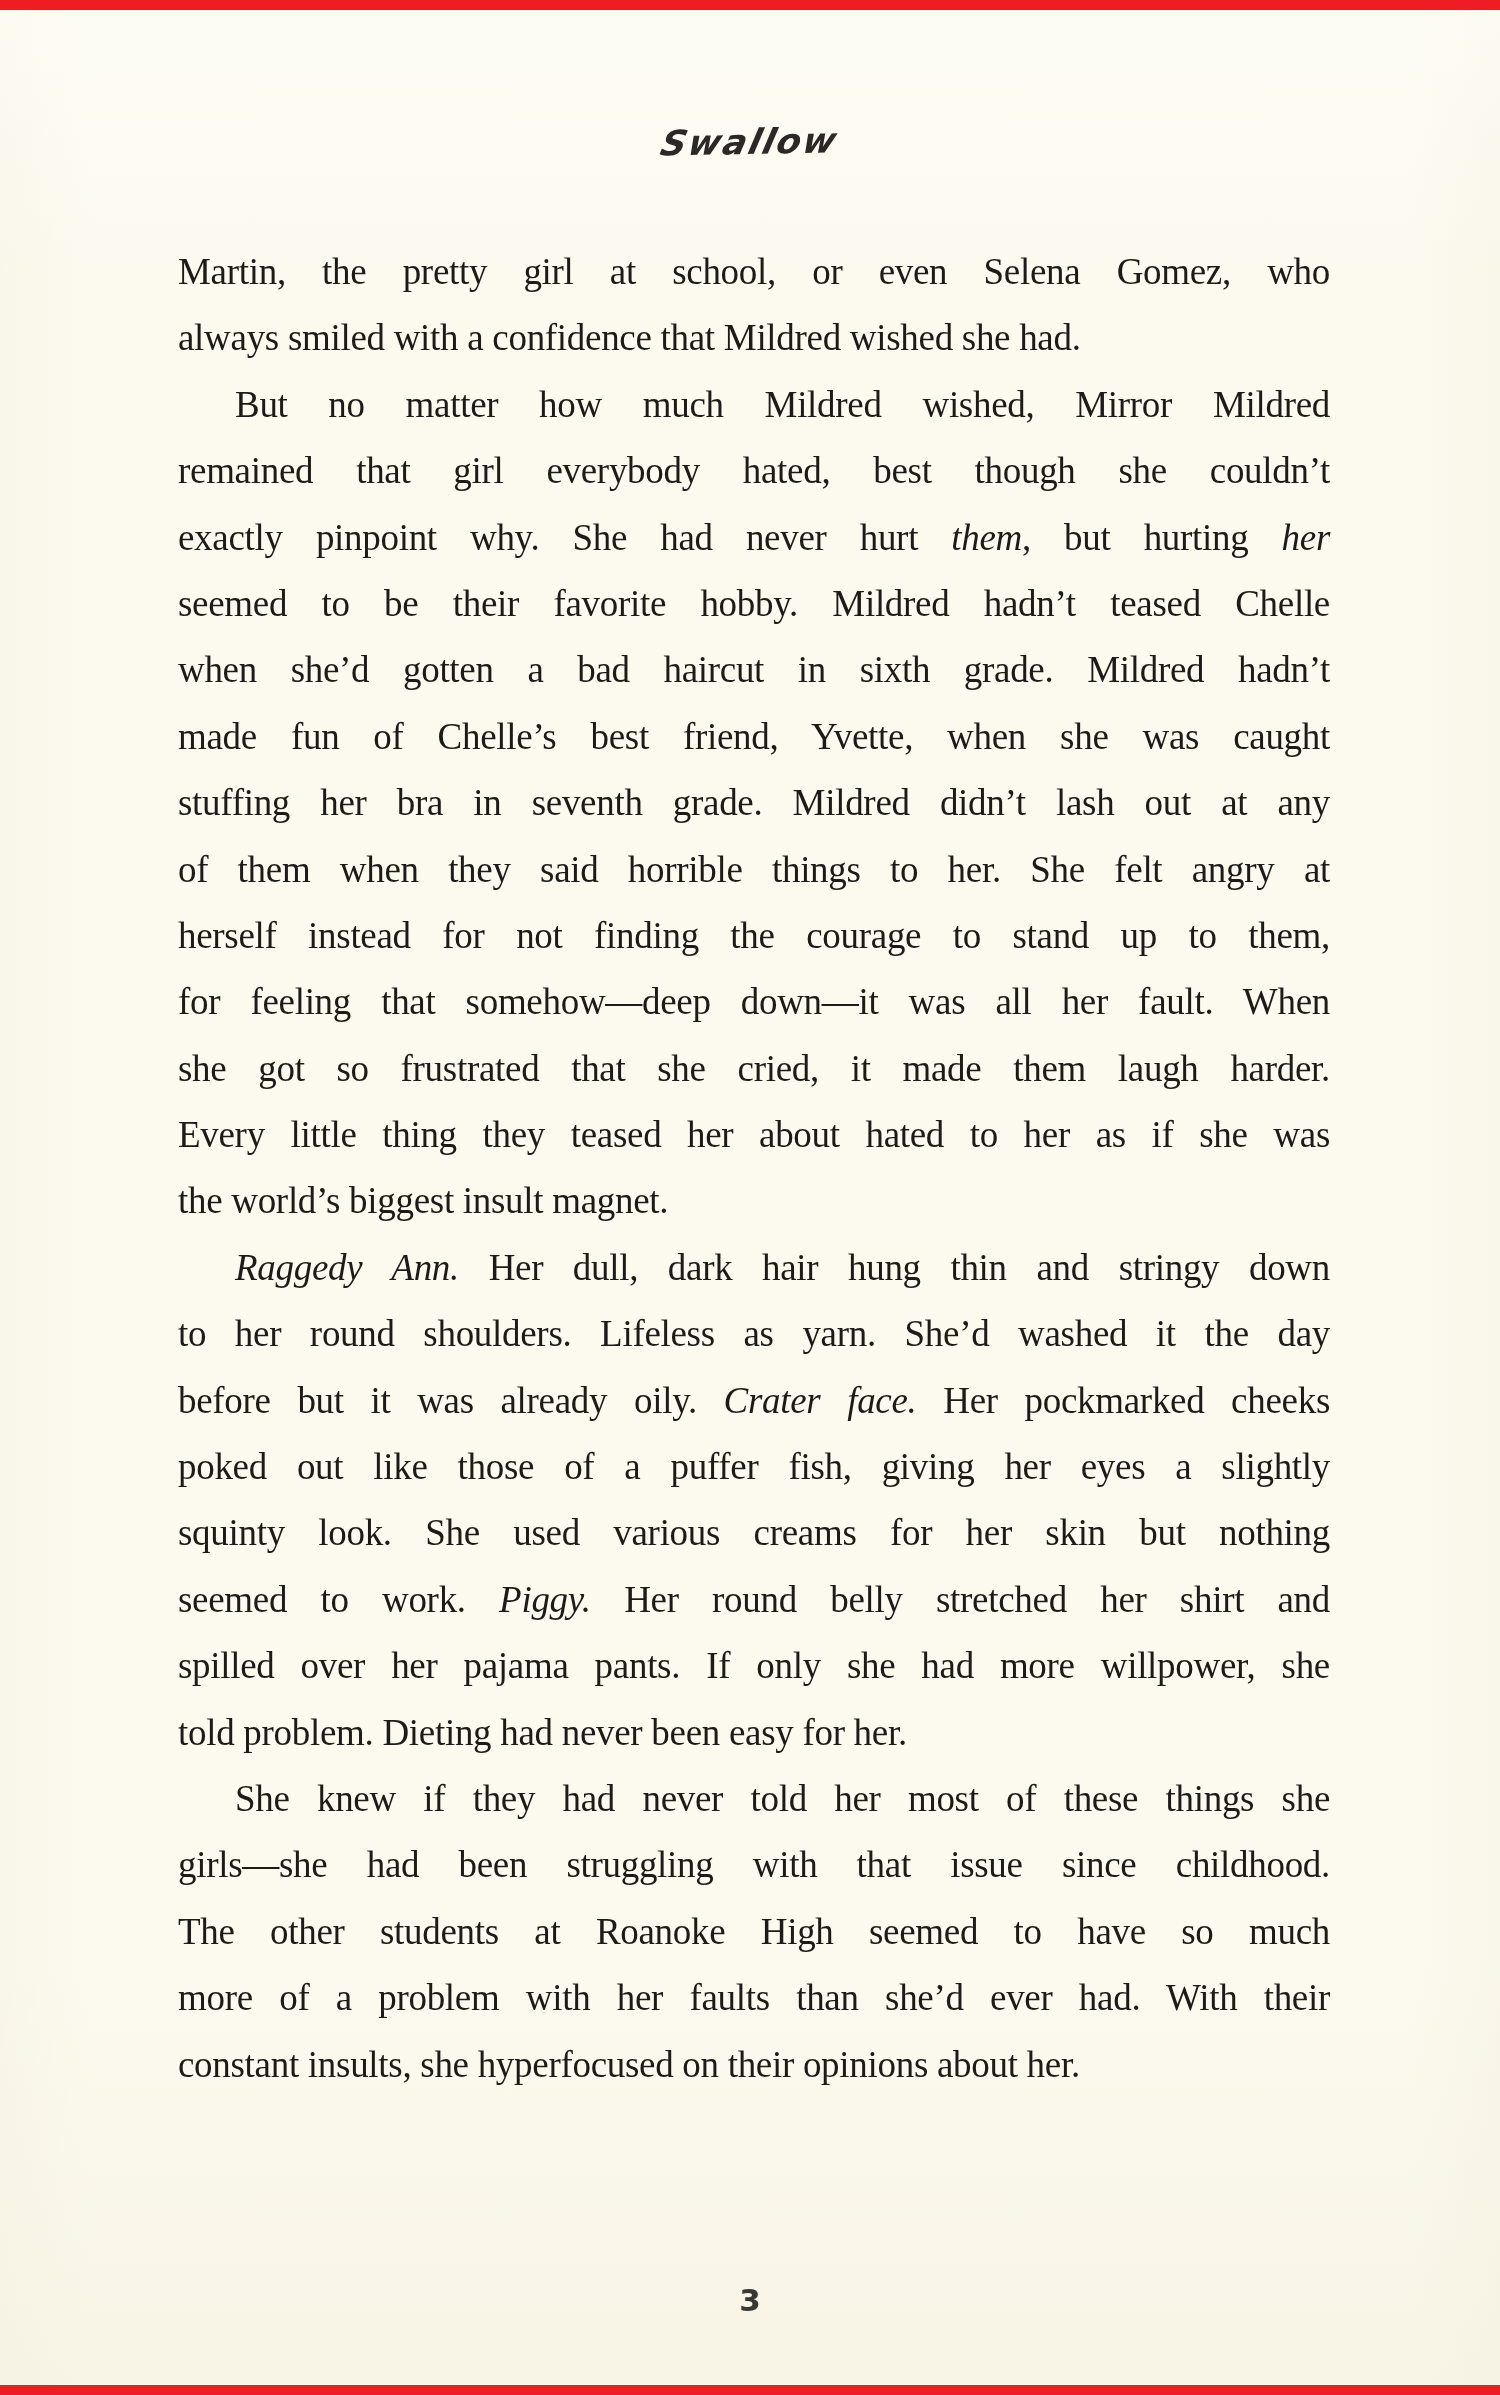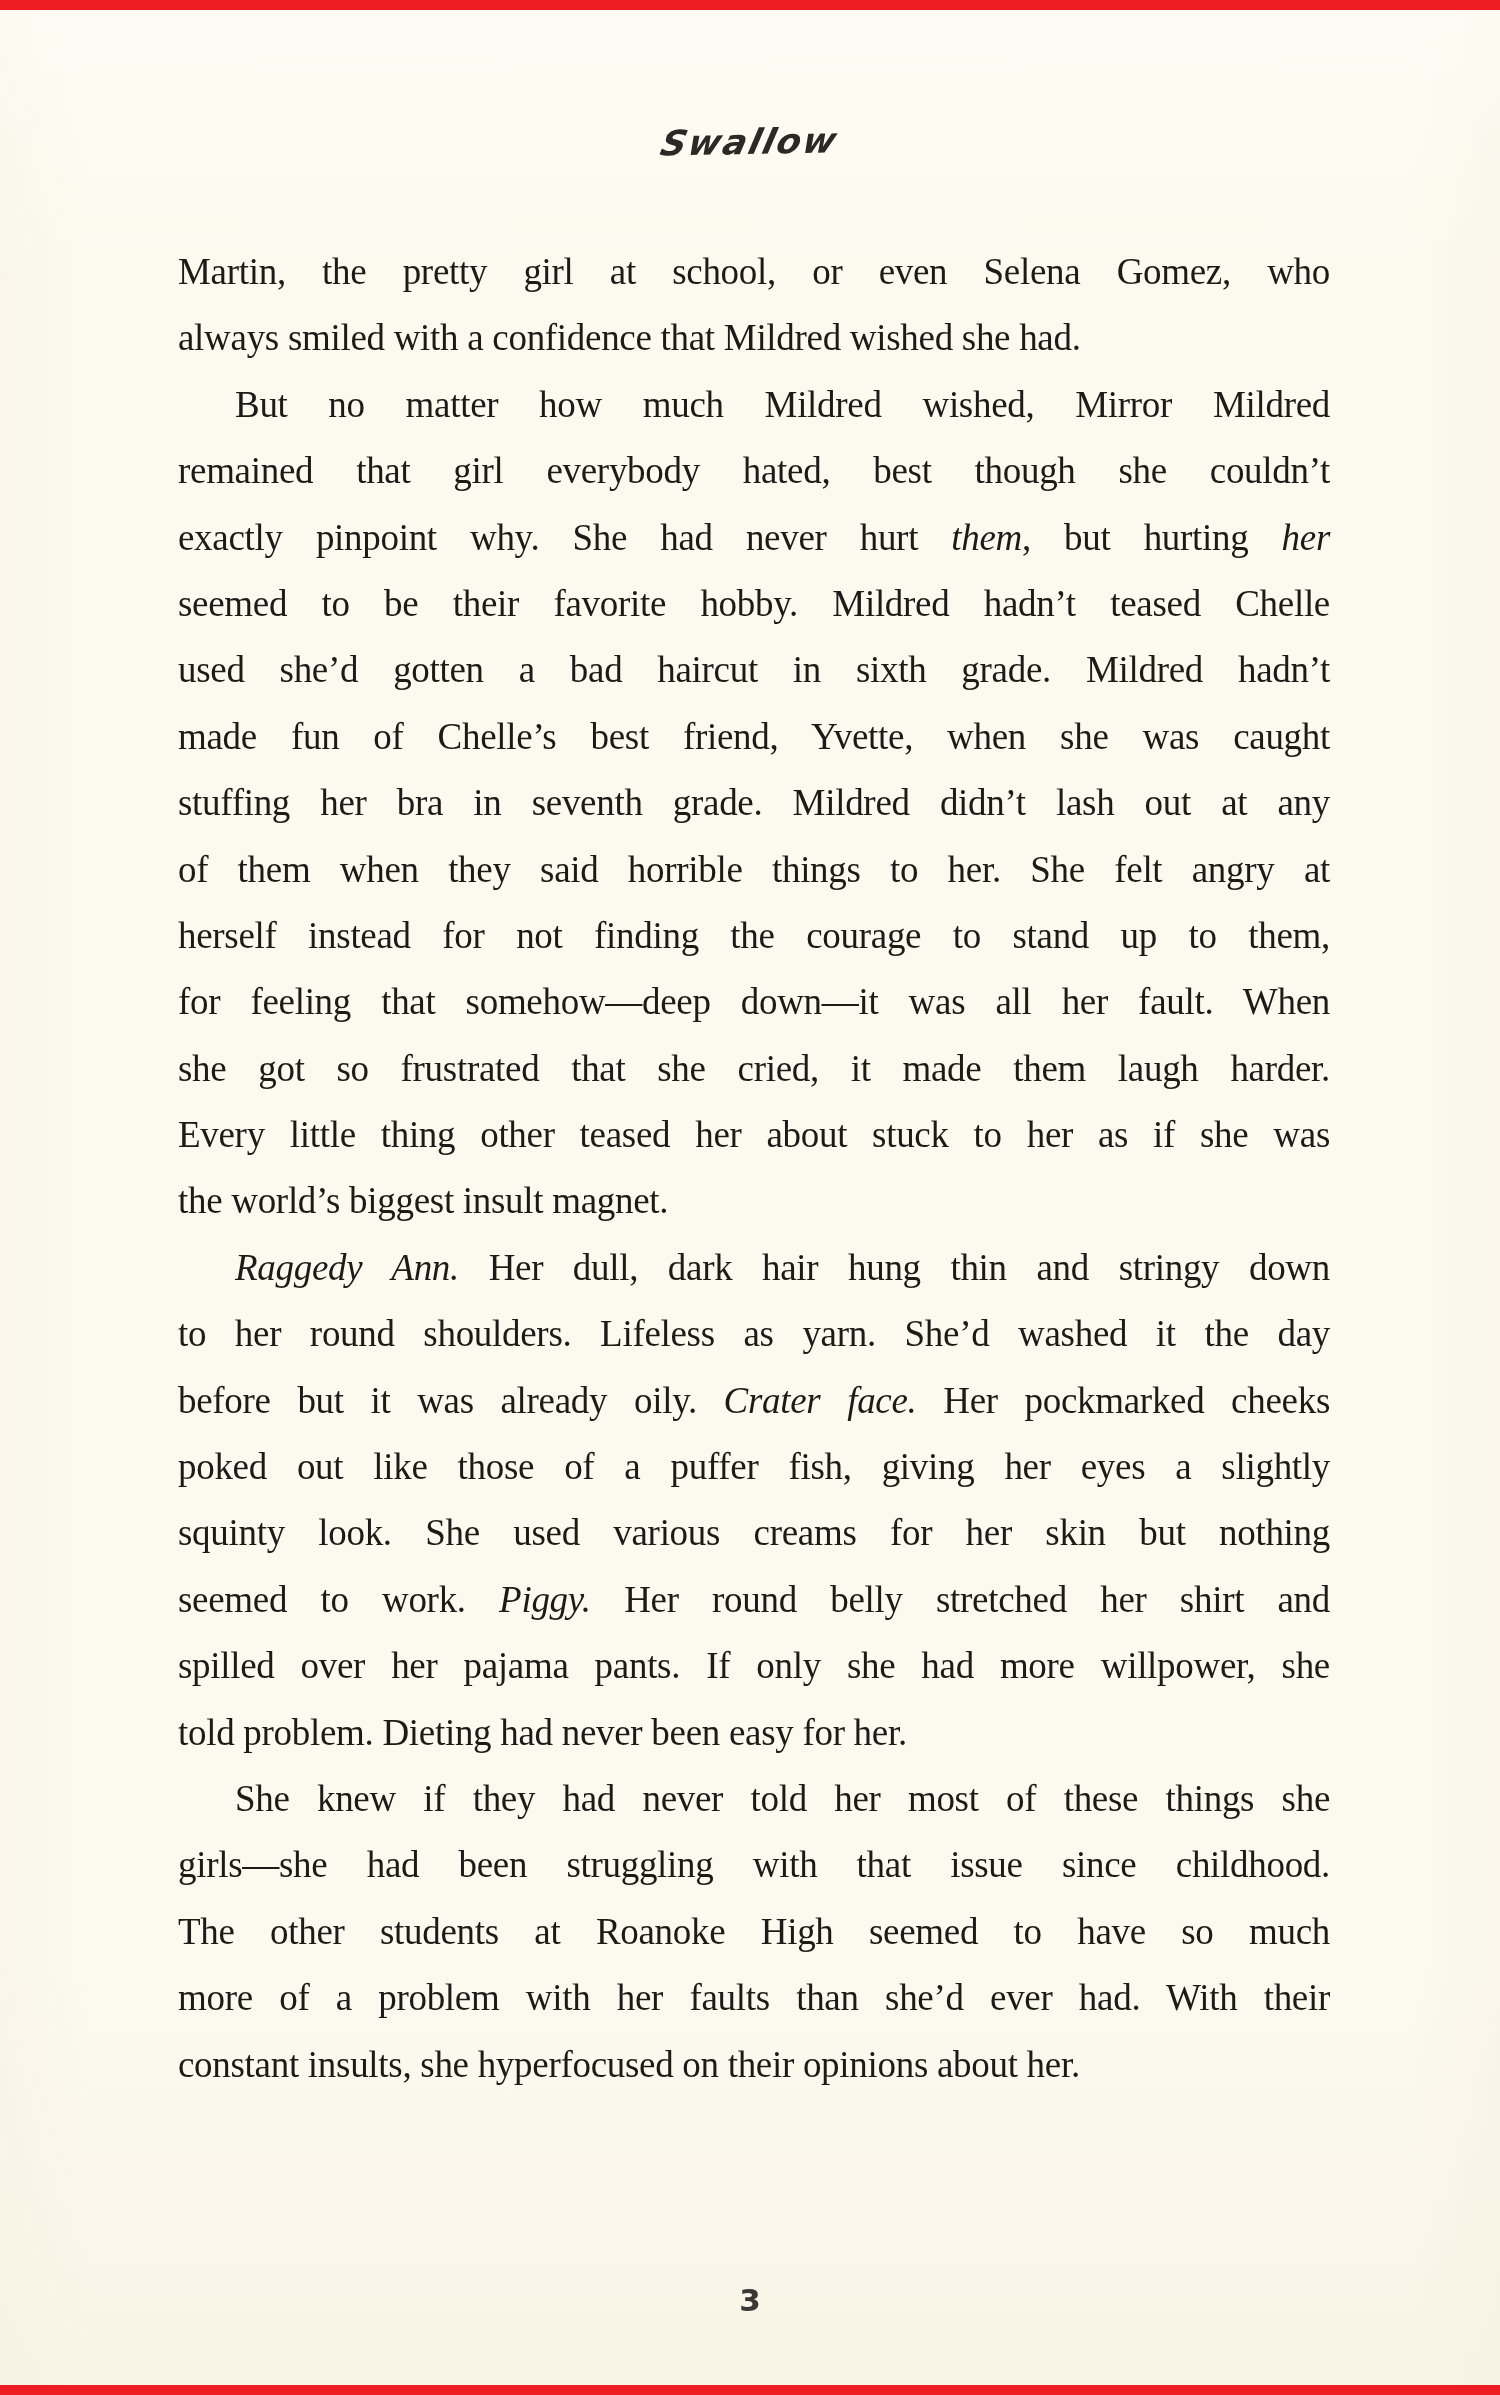--- a/index.html
+++ b/index.html
@@ -93,28 +93,28 @@
     <span class="script">Swallow</span>
   </div>
 
   <div class="body-text">
       <div class="line"><span>Martin, the pretty girl at school, or even Selena Gomez, who</span></div>
       <div class="line para-end"><span>always smiled with a confidence that Mildred wished she had.</span></div>
       <div class="line indent"><span>But no matter how much Mildred wished, Mirror Mildred</span></div>
       <div class="line"><span>remained that girl everybody hated, best though she couldn’t</span></div>
       <div class="line"><span>exactly pinpoint why. She had never hurt </span><em>them</em><span>, but hurting </span><em>her</em></div>
       <div class="line"><span>seemed to be their favorite hobby. Mildred hadn’t teased Chelle</span></div>
-      <div class="line"><span>used she’d gotten a bad haircut in sixth grade. Mildred hadn’t</span></div>
+      <div class="line"><span>when she’d gotten a bad haircut in sixth grade. Mildred hadn’t</span></div>
       <div class="line"><span>made fun of Chelle’s best friend, Yvette, when she was caught</span></div>
       <div class="line"><span>stuffing her bra in seventh grade. Mildred didn’t lash out at any</span></div>
       <div class="line"><span>of them when they said horrible things to her. She felt angry at</span></div>
       <div class="line"><span>herself instead for not finding the courage to stand up to them,</span></div>
       <div class="line"><span>for feeling that somehow—deep down—it was all her fault. When</span></div>
       <div class="line"><span>she got so frustrated that she cried, it made them laugh harder.</span></div>
-      <div class="line"><span>Every little thing other teased her about stuck to her as if she was</span></div>
+      <div class="line"><span>Every little thing they teased her about hated to her as if she was</span></div>
       <div class="line para-end"><span>the world’s biggest insult magnet.</span></div>
       <div class="line indent"><em>Raggedy Ann.</em><span> Her dull, dark hair hung thin and stringy down</span></div>
       <div class="line"><span>to her round shoulders. Lifeless as yarn. She’d washed it the day</span></div>
       <div class="line"><span>before but it was already oily. </span><em>Crater face.</em><span> Her pockmarked cheeks</span></div>
       <div class="line"><span>poked out like those of a puffer fish, giving her eyes a slightly</span></div>
       <div class="line"><span>squinty look. She used various creams for her skin but nothing</span></div>
       <div class="line"><span>seemed to work. </span><em>Piggy.</em><span> Her round belly stretched her shirt and</span></div>
       <div class="line"><span>spilled over her pajama pants. If only she had more willpower, she</span></div>
       <div class="line para-end"><span>told problem. Dieting had never been easy for her.</span></div>
       <div class="line indent"><span>She knew if they had never told her most of these things she</span></div>

